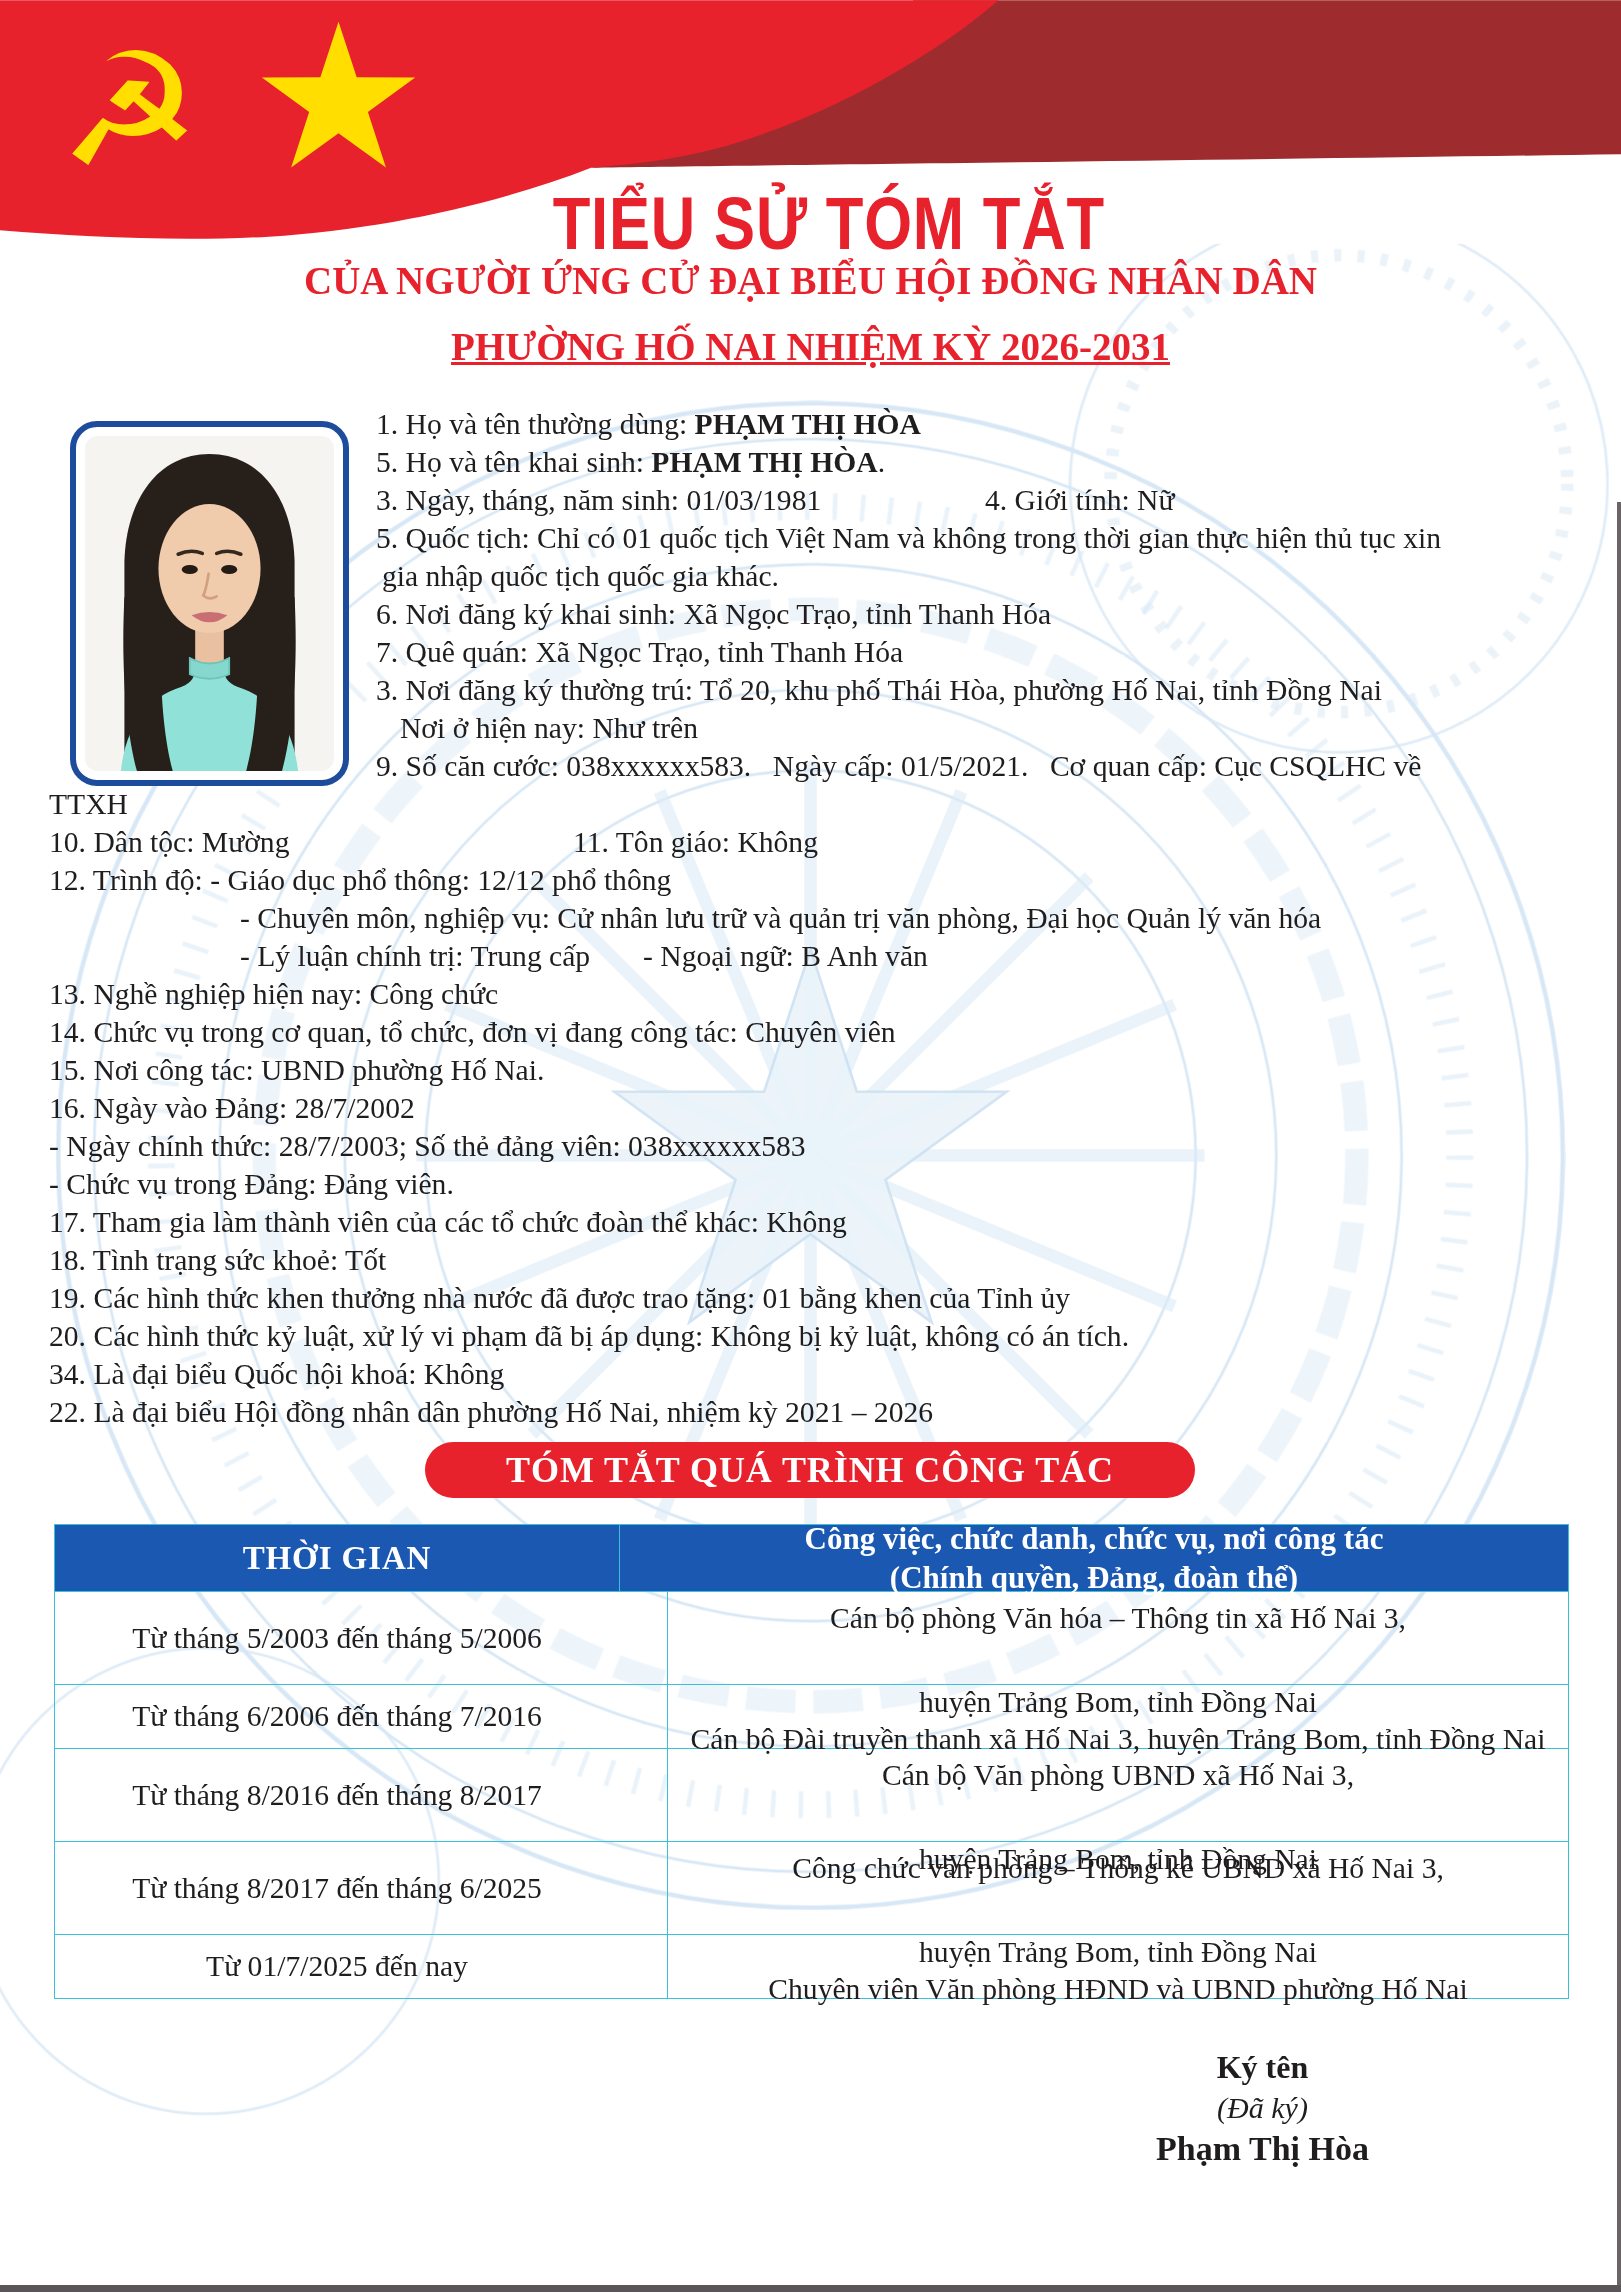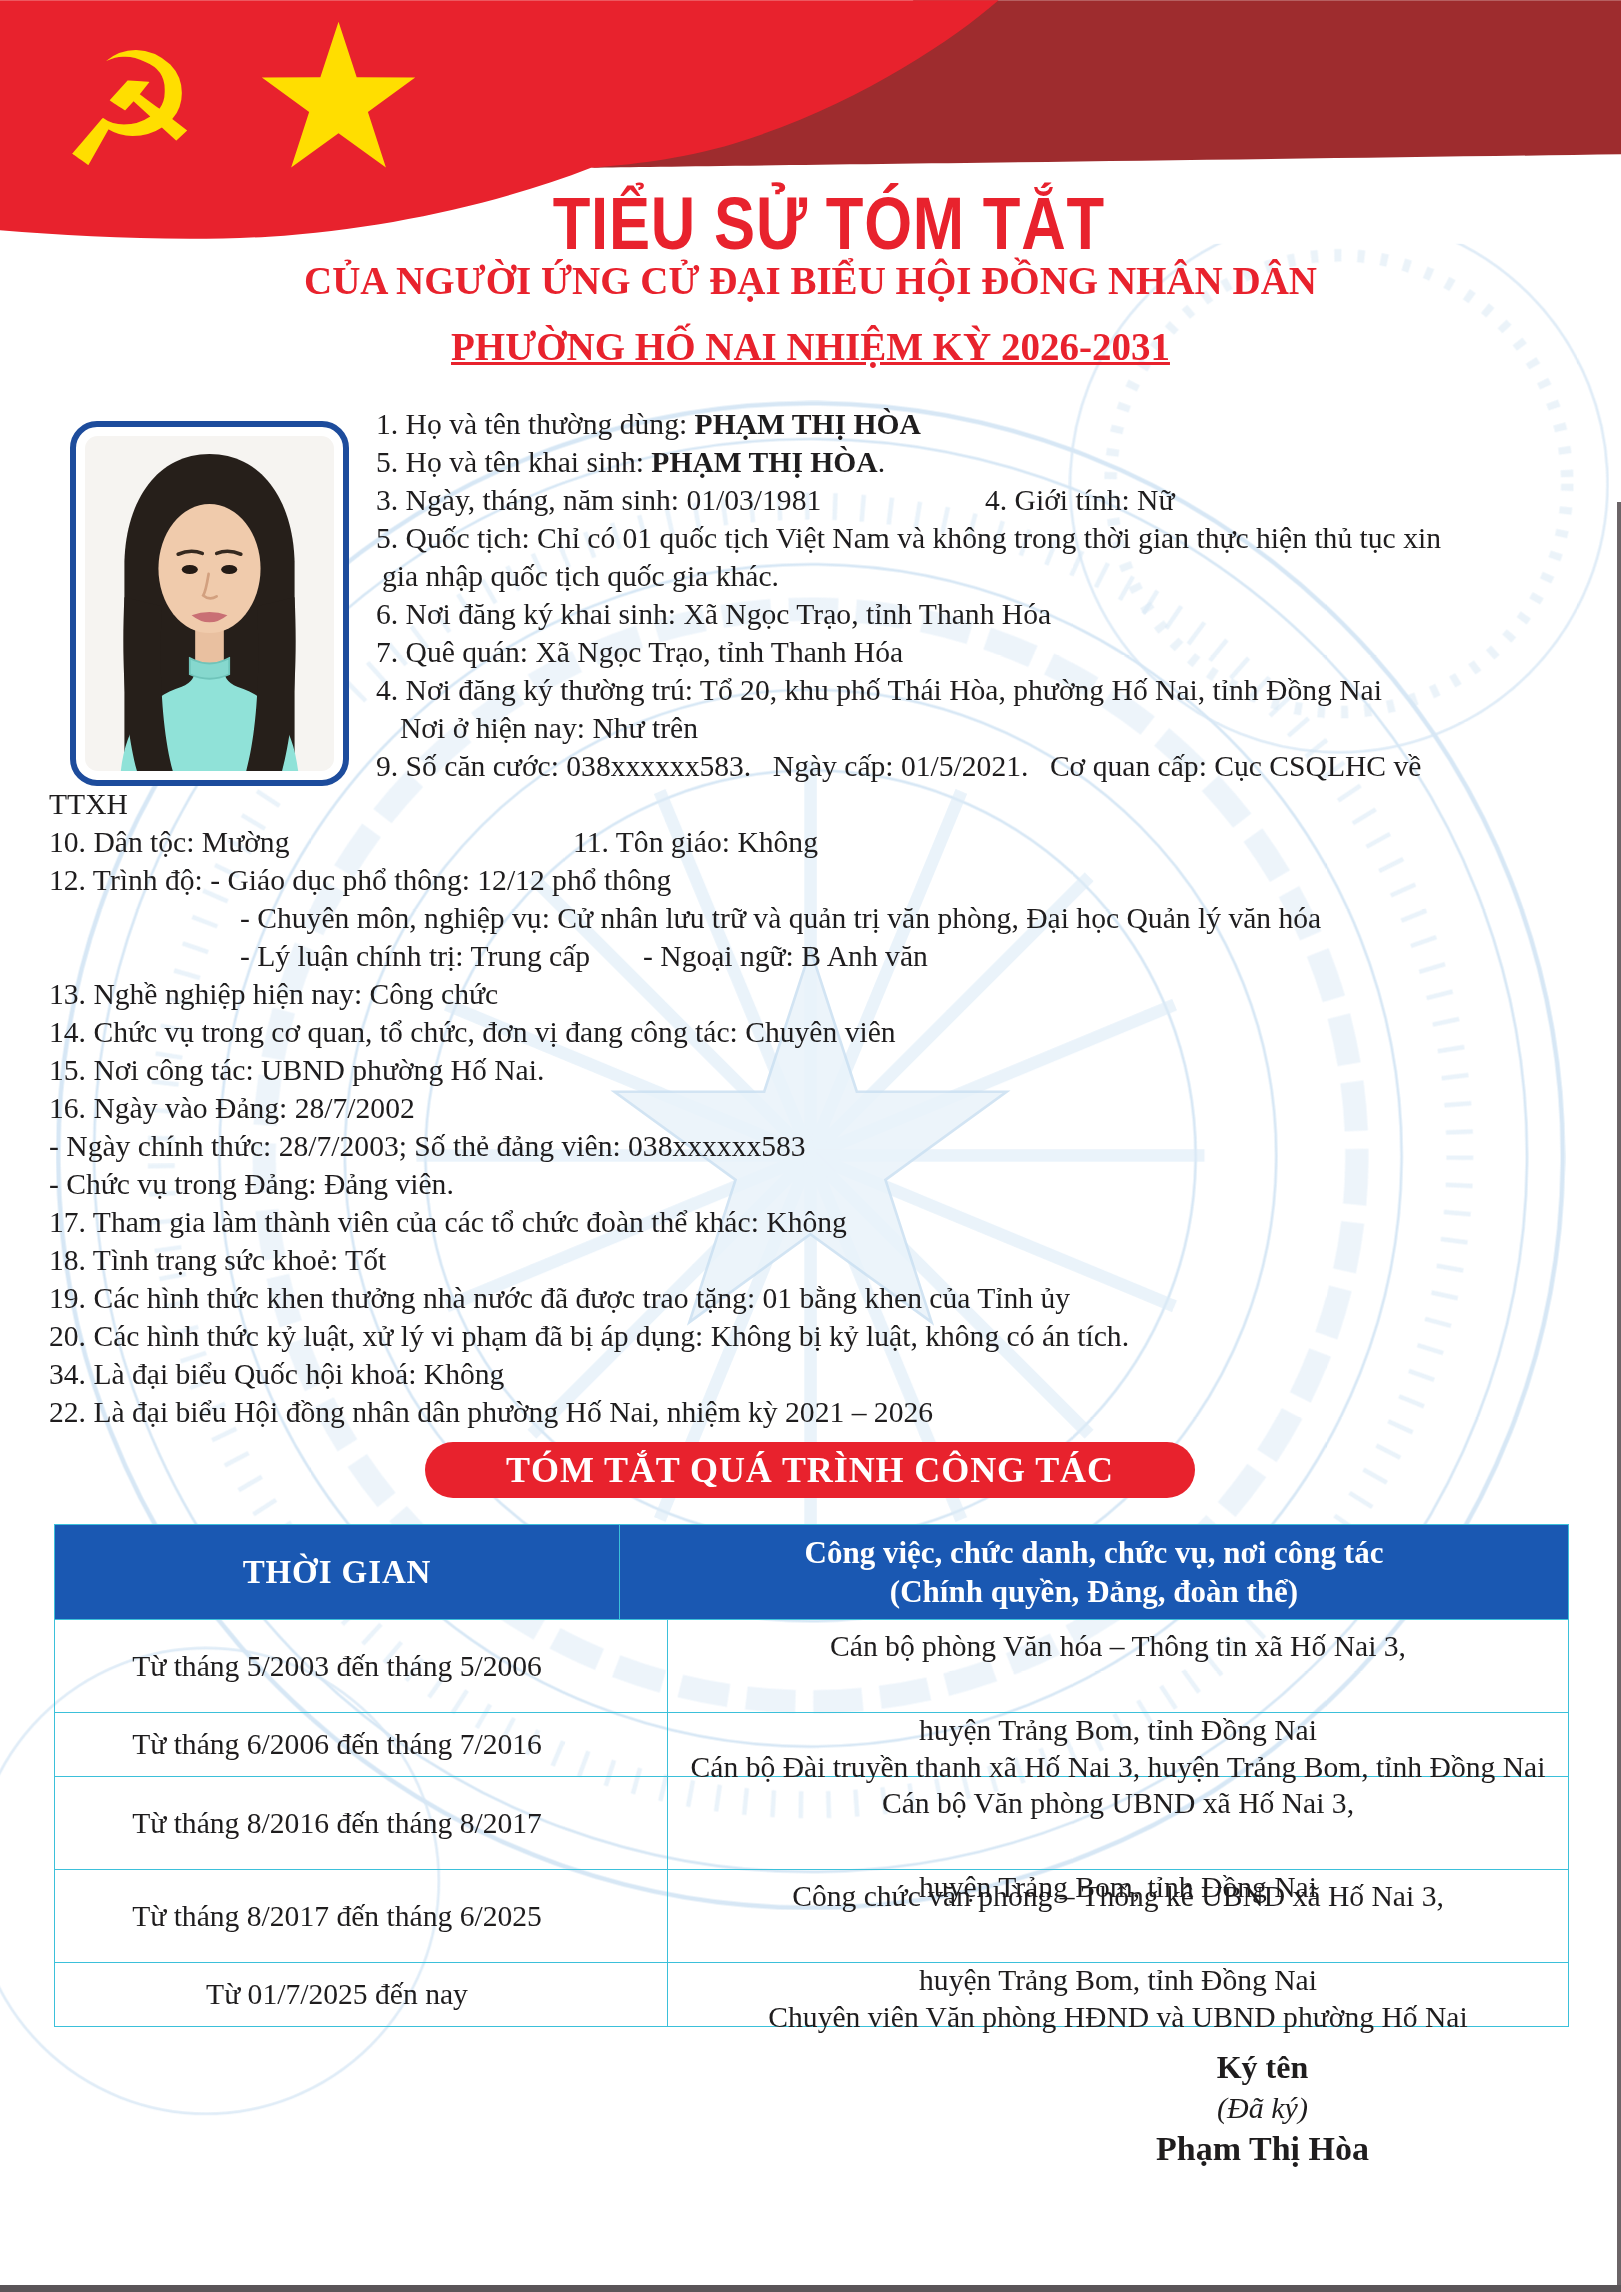--- a/index.html
+++ b/index.html
@@ -33,21 +33,21 @@
       z-index:2;display:flex;align-items:center;justify-content:center;}
   .pill-text{color:#ffffff;font-weight:bold;font-size:36px;letter-spacing:0.9px;}
   
   .tbl{left:54px;top:1524px;width:1515px;box-sizing:border-box;border:1.8px solid #3BC0DA;z-index:2;background:transparent;}
   .trow{display:flex;box-sizing:border-box;}
   .trow + .trow{border-top:1.8px solid #3BC0DA;gap:48px;}
   .tc{box-sizing:border-box;display:flex;flex-direction:column;align-items:center;justify-content:center;
       text-align:center;font-size:29.6px;}
   .tc-time{width:564px;}
   .tc-job{flex:1;border-left:1.8px solid #3BC0DA;}
-  .thead{height:94px;background:#1A58B2;color:#ffffff;font-weight:bold;}
+  .thead{height:66px;background:#1A58B2;color:#ffffff;font-weight:bold;}
   .thead .tc-time{font-size:33px;letter-spacing:0.9px;}
   .thead .tc-job{font-size:31px;line-height:39px;}
   .h-tall{height:93px;} .h-short{height:64px;}
   .jobline{line-height:39px;margin-top:45px;}
   
   .footer{left:994px;top:2047px;width:537px;text-align:center;z-index:2;}
   .f-date{font-size:33px;font-style:italic;font-weight:bold;line-height:43px;}
   .f-sign{font-size:32px;font-weight:bold;line-height:41px;}
   .f-note{font-size:30px;font-style:italic;line-height:39px;}
   .f-name{font-size:34px;font-weight:bold;line-height:43px;}
@@ -120,21 +120,21 @@
   </div>
 
   <div class="abs bio">
     <div class="bl ind1"><span>1. Họ và tên thường dùng: </span><span class="b">PHẠM THỊ HÒA</span></div>
     <div class="bl ind1"><span>5. Họ và tên khai sinh: </span><span class="b">PHẠM THỊ HÒA</span><span>.</span></div>
     <div class="bl ind1"><span class="w680">3. Ngày, tháng, năm sinh: 01/03/1981</span><span>4. Giới tính: Nữ</span></div>
     <div class="bl ind1">5. Quốc tịch: Chỉ có 01 quốc tịch Việt Nam và không trong thời gian thực hiện thủ tục xin</div>
     <div class="bl ind2">gia nhập quốc tịch quốc gia khác.</div>
     <div class="bl ind1">6. Nơi đăng ký khai sinh: Xã Ngọc Trạo, tỉnh Thanh Hóa</div>
     <div class="bl ind1">7. Quê quán: Xã Ngọc Trạo, tỉnh Thanh Hóa</div>
-    <div class="bl ind1">4. Nơi đăng ký thường trú: Tổ 20, khu phố Thái Hòa, phường Hố Nai, tỉnh Đồng Nai</div>
+    <div class="bl ind1">3. Nơi đăng ký thường trú: Tổ 20, khu phố Thái Hòa, phường Hố Nai, tỉnh Đồng Nai</div>
     <div class="bl ind3">Nơi ở hiện nay: Như trên</div>
     <div class="bl ind1"><span class="mr24">9. Số căn cước: 038xxxxxx583.</span><span class="mr24">Ngày cấp: 01/5/2021.</span><span>Cơ quan cấp: Cục CSQLHC về</span></div>
     <div class="bl">TTXH</div>
     <div class="bl"><span class="w585">10. Dân tộc: Mường</span><span>11. Tôn giáo: Không</span></div>
     <div class="bl">12. Trình độ: - Giáo dục phổ thông: 12/12 phổ thông</div>
     <div class="bl sub12">- Chuyên môn, nghiệp vụ: Cử nhân lưu trữ và quản trị văn phòng, Đại học Quản lý văn hóa</div>
     <div class="bl sub12"><span class="w450">- Lý luận chính trị: Trung cấp</span><span>- Ngoại ngữ: B Anh văn</span></div>
     <div class="bl">13. Nghề nghiệp hiện nay: Công chức</div>
     <div class="bl">14. Chức vụ trong cơ quan, tổ chức, đơn vị đang công tác: Chuyên viên</div>
     <div class="bl">15. Nơi công tác: UBND phường Hố Nai.</div>

